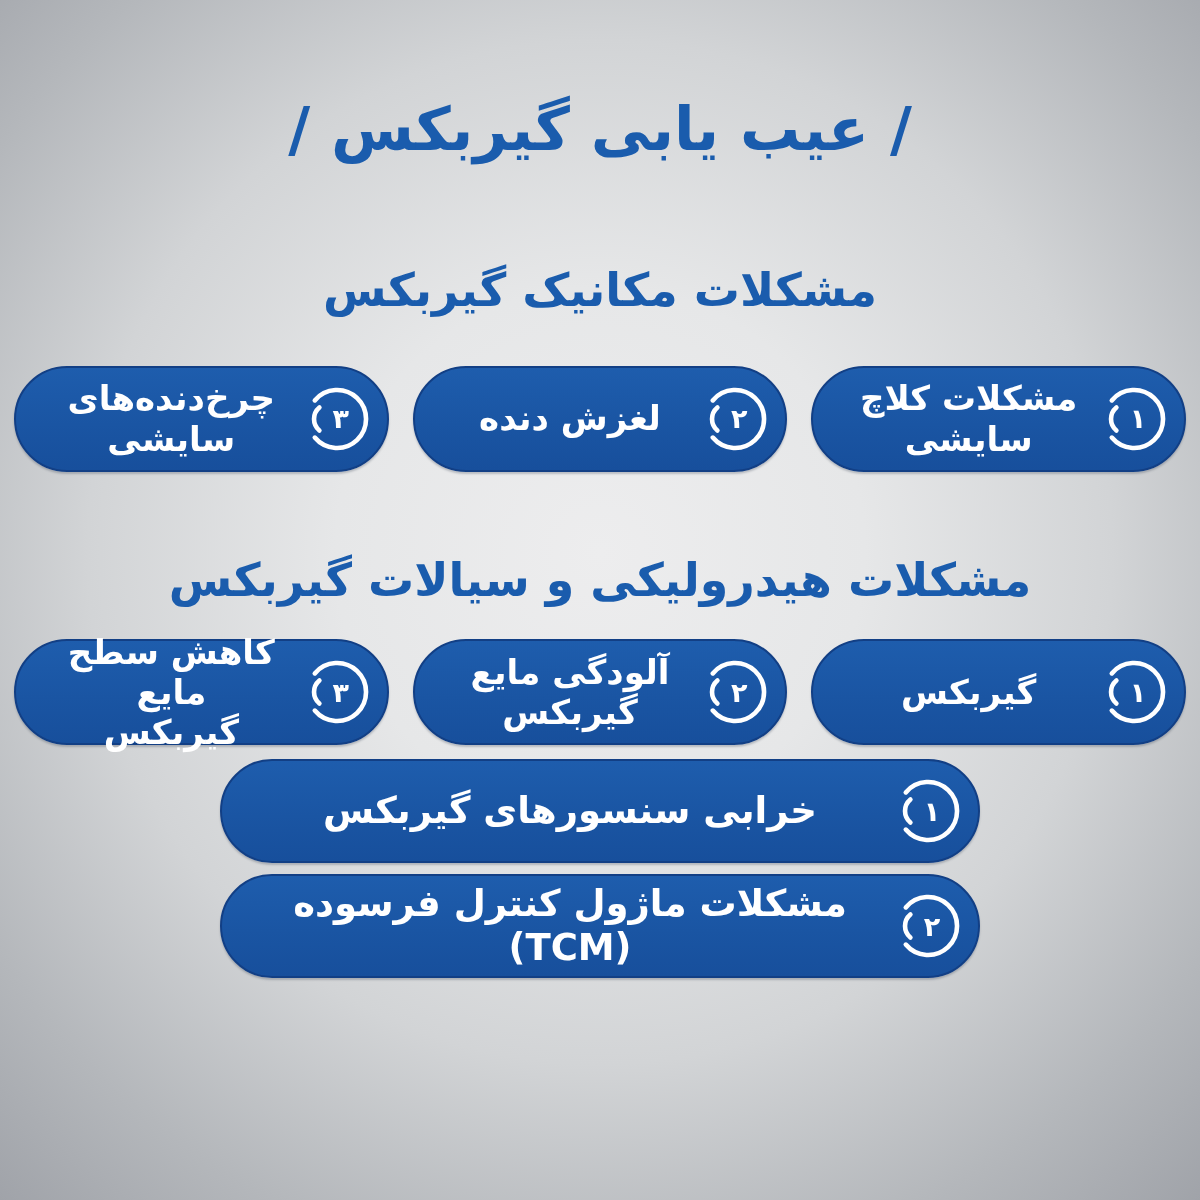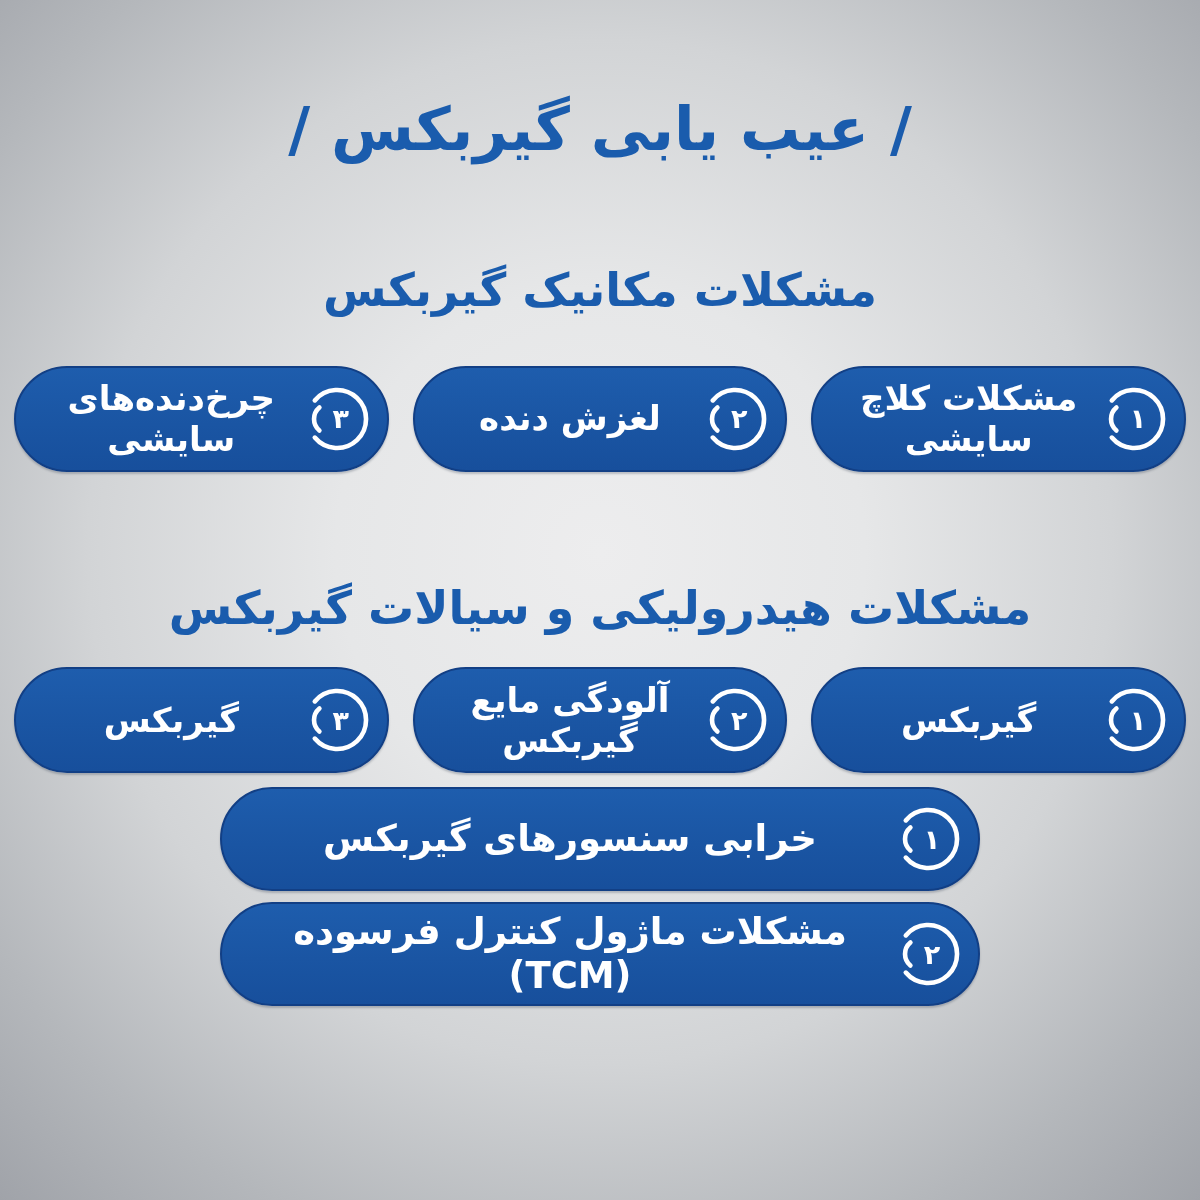--- a/index.html
+++ b/index.html
@@ -30,21 +30,21 @@
   .section { margin: 0; }
   .sec-heading {
     margin: 0;
     text-align: center;
     font-size: 46px;
     font-weight: bold;
     line-height: 1.25;
     color: #1a5cad;
   }
   .sec-heading.first { margin-top: 95px; }
-  .sec-heading.second { margin-top: 108px; }
+  .sec-heading.second { margin-top: 80px; }
   .sec-heading.third { margin-top: 62px; }
 
   .pill-row {
     display: flex;
     gap: 24px;
     padding: 0 14px;
     margin-top: 46px;
   }
   .pill-row.second { margin-top: 30px; }
 
@@ -196,20 +196,21 @@
       </div>
 
       <div class="pill">
         <span class="badge">
           <svg viewBox="0 0 70 70">
               <use href="#badge-arcs"></use>
             </svg>
           <span class="badge-num">۳</span>
         </span>
         <span class="pill-label">
+          <span class="line">کاهش سطح مایع</span>
           <span class="line">گیربکس</span>
         </span>
       </div>
 
     </div>
   </section>
 
   <section class="section">
     <div class="wide-col">
 

